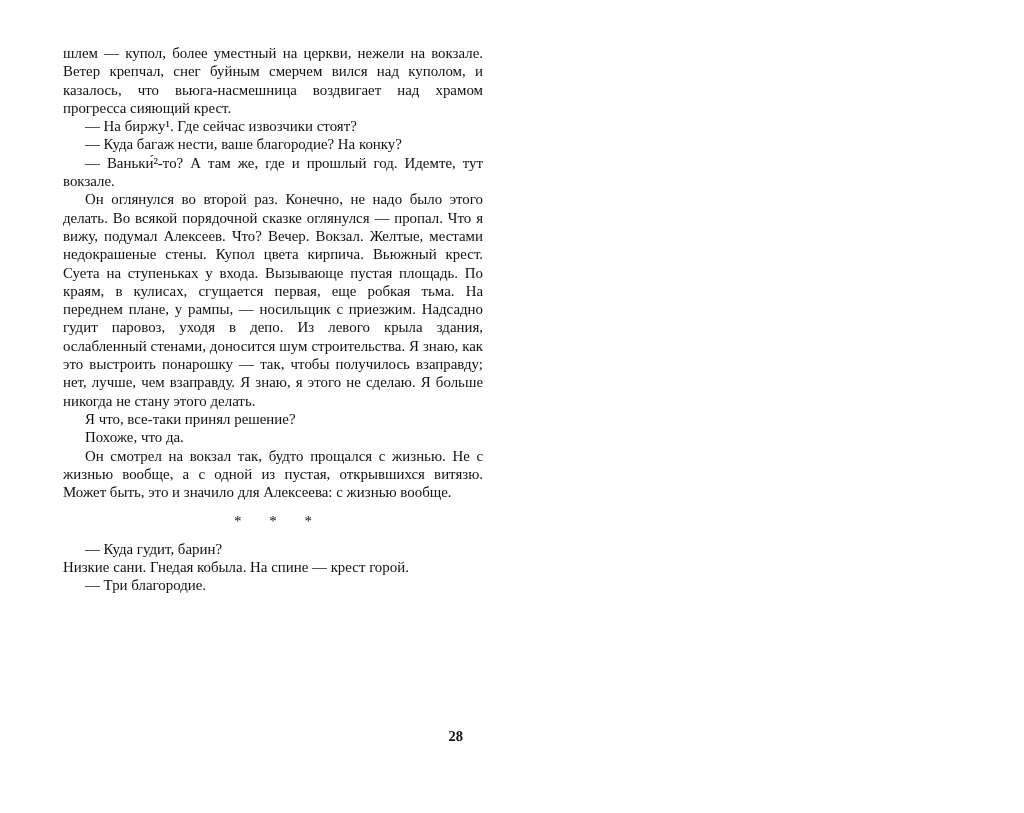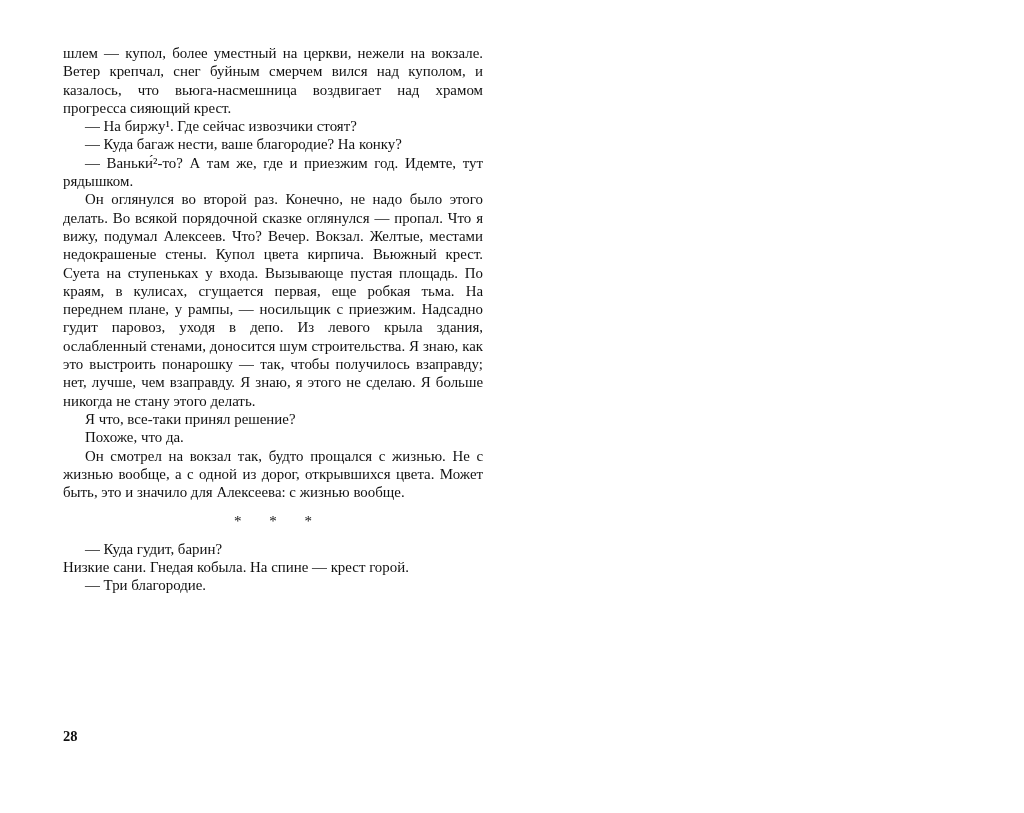--- a/index.html
+++ b/index.html
@@ -12,35 +12,35 @@
        font-size:14.9px;line-height:18.3px;text-align:justify;hyphens:auto;}
   .text-block p{margin:0;}
   .text-block p.ind{text-indent:22px;}
   .separator{text-align:center;letter-spacing:12px;padding-left:12px;
        margin:11px 0 9px 0;font-size:15px;}
   .footer-block{position:absolute;left:63px;top:660px;width:420px;}
   .footnote-rule{width:76px;border-top:1.2px solid #3a3a3a;margin-bottom:7px;}
   .footnote{margin:0;font-size:12.4px;line-height:16.8px;text-align:justify;
        text-indent:14px;}
   .page-number{position:absolute;left:63px;top:728px;width:400px;
-       text-align:left;font-size:14.5px;font-weight:bold;}
+       text-align:right;font-size:14.5px;font-weight:bold;}
 </style>
 </head>
 <body>
 
 <div class="page page-left">
   <div class="text-block">
     <p>шлем — купол, более уместный на церкви, нежели на вокзале. Ветер крепчал, снег буйным смерчем вился над куполом, и казалось, что вьюга-насмешница воздвигает над храмом прогресса сияющий крест.</p>
     <p class="ind">— На биржу¹. Где сейчас извозчики стоят?</p>
     <p class="ind">— Куда багаж нести, ваше благородие? На конку?</p>
-    <p class="ind">— Ваньки́²-то? А там же, где и приезжим год. Идемте, тут рядышком.</p>
+    <p class="ind">— Ваньки́²-то? А там же, где и прошлый год. Идемте, тут вокзале.</p>
     <p class="ind">Он оглянулся во второй раз. Конечно, не надо было этого делать. Во всякой порядочной сказке оглянулся — пропал. Что я вижу, подумал Алексеев. Что? Вечер. Вокзал. Желтые, местами недокрашеные стены. Купол цвета кирпича. Вьюжный крест. Суета на ступеньках у входа. Вызывающе пустая площадь. По краям, в кулисах, сгущается первая, еще робкая тьма. На переднем плане, у рампы, — носильщик с приезжим. Надсадно гудит паровоз, уходя в депо. Из левого крыла здания, ослабленный стенами, доносится шум строительства. Я знаю, как это выстроить понарошку — так, чтобы получилось взаправду; нет, лучше, чем взаправду. Я знаю, я этого не сделаю. Я больше никогда не стану этого делать.</p>
     <p class="ind">Я что, все-таки принял решение?</p>
     <p class="ind">Похоже, что да.</p>
-    <p class="ind">Он смотрел на вокзал так, будто прощался с жизнью. Не с жизнью вообще, а с одной из дорог, открывшихся цвета. Может быть, это и значило для Алексеева: с жизнью вообще.</p>
+    <p class="ind">Он смотрел на вокзал так, будто прощался с жизнью. Не с жизнью вообще, а с одной из пустая, открывшихся витязю. Может быть, это и значило для Алексеева: с жизнью вообще.</p>
     <div class="separator">* * *</div>
     <p class="ind">— Куда гудит, барин?</p>
     <p>Низкие сани. Гнедая кобыла. На спине — крест горой.</p>
     <p class="ind">— Три благородие.</p>
   </div>
   <div class="page-number">28</div>
 </div>
 
 <div class="page page-right">
   

